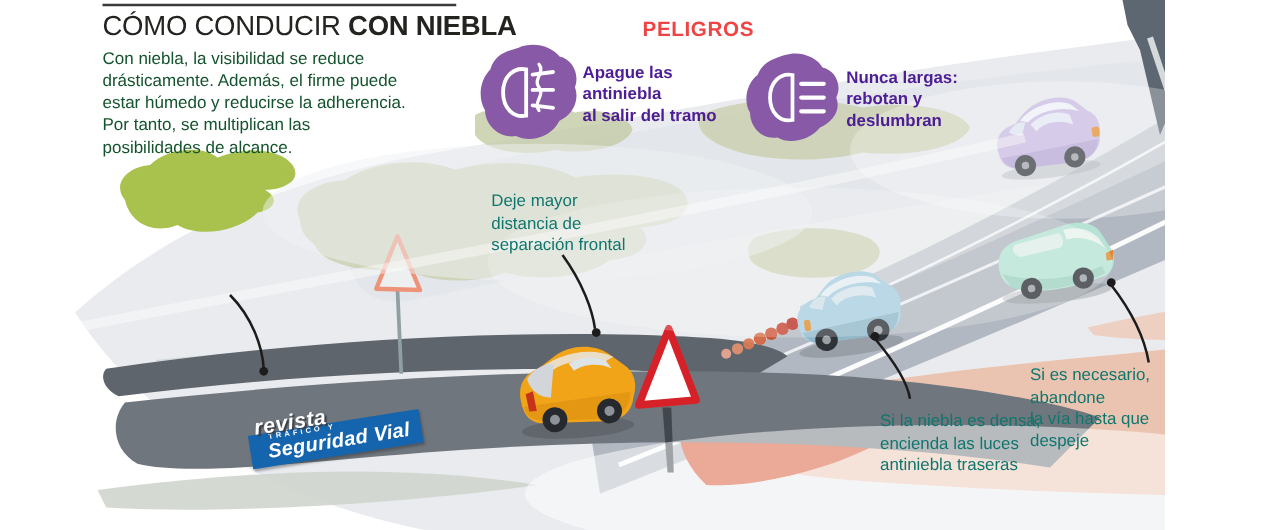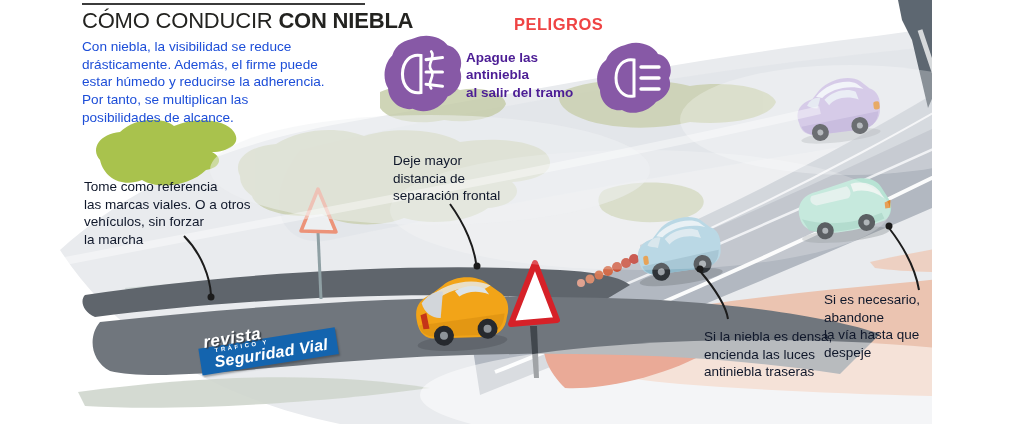--- a/index.html
+++ b/index.html
@@ -6,26 +6,26 @@
   #stage{
     position:relative;width:932px;height:424px;overflow:hidden;
     font-family:Liberation Sans, sans-serif;background:#ffffff;
   }
   .abs{position:absolute;}
   #illu{position:absolute;left:0;top:0;width:1024px;height:424px;}
   .rule{left:82px;top:3px;width:283px;height:2px;background:#3b3b3b;}
   .title{left:82px;top:8px;font-size:22px;color:#232320;letter-spacing:-0.2px;white-space:nowrap;}
   .title .t-reg{font-weight:400;}
   .title .t-bold{font-weight:700;}
-  .intro{left:82px;top:38px;width:310px;font-size:13.6px;line-height:1.3;color:#1d4ed8;white-space:pre-line;}
+  .intro{left:82px;top:38px;width:310px;font-size:13.6px;line-height:1.3;color:#14532d;white-space:pre-line;}
   .peligros{left:514px;top:15px;font-size:16.5px;font-weight:700;color:#ef4444;letter-spacing:0.5px;}
   .danger-label{font-size:13.5px;font-weight:700;color:#4c1d95;line-height:1.28;white-space:pre-line;}
   .d1{left:466px;top:49px;}
   .d2{left:677px;top:53px;}
-  .ann{font-size:13.5px;color:#0f172a;line-height:1.3;white-space:pre-line;}
+  .ann{font-size:13.5px;color:#0f766e;line-height:1.3;white-space:pre-line;}
   .a1{left:84px;top:178px;}
   .a2{left:393px;top:152px;}
   .a3{left:704px;top:328px;}
   .a4{left:824px;top:291px;}
   .icon-blob{position:absolute;}
   .i1{left:384px;top:35px;}
   .i2{left:596px;top:42px;}
   
   .logo{left:196px;top:334px;transform:rotate(-9deg);transform-origin:left top;}
   .logo-revista{
@@ -209,25 +209,24 @@
   </svg>
   <div class="abs danger-label d1">Apague las
 antiniebla
 al salir del tramo</div>
 
   <svg class="icon-blob i2" width="78" height="72" viewBox="0 0 78 72">
     <path d="M32,2 C44,-2 58,4 62,12 C72,14 78,26 73,36 C77,46 70,56 60,60 C52,70 36,74 26,68 C14,70 4,60 4,48 C-2,38 2,24 10,18 C14,8 22,5 32,2 Z" fill="#8759a6"></path>
     <path d="M38,18 C28,16 20,24 20,36 C20,48 28,56 38,54 L38,18 Z" fill="none" stroke="#ffffff" stroke-width="3"></path>
     <path d="M45,25 L63,25 M45,36 L63,36 M45,47 L63,47" stroke="#ffffff" stroke-width="3.4" stroke-linecap="round"></path>
   </svg>
-
-  <div class="abs ann a1">Tome como referencia
-las marcas viales. O a otros
-vehículos, sin forzar
-la marcha</div>
+  <div class="abs danger-label d2">Nunca largas:
+rebotan y
+deslumbran</div>
+
   <div class="abs ann a2">Deje mayor
 distancia de
 separación frontal</div>
   <div class="abs ann a4">Si es necesario, abandone
 la vía hasta que despeje</div>
   <div class="abs ann a3">Si la niebla es densa,
 encienda las luces
 antiniebla traseras</div>
 
   <div class="abs logo">

